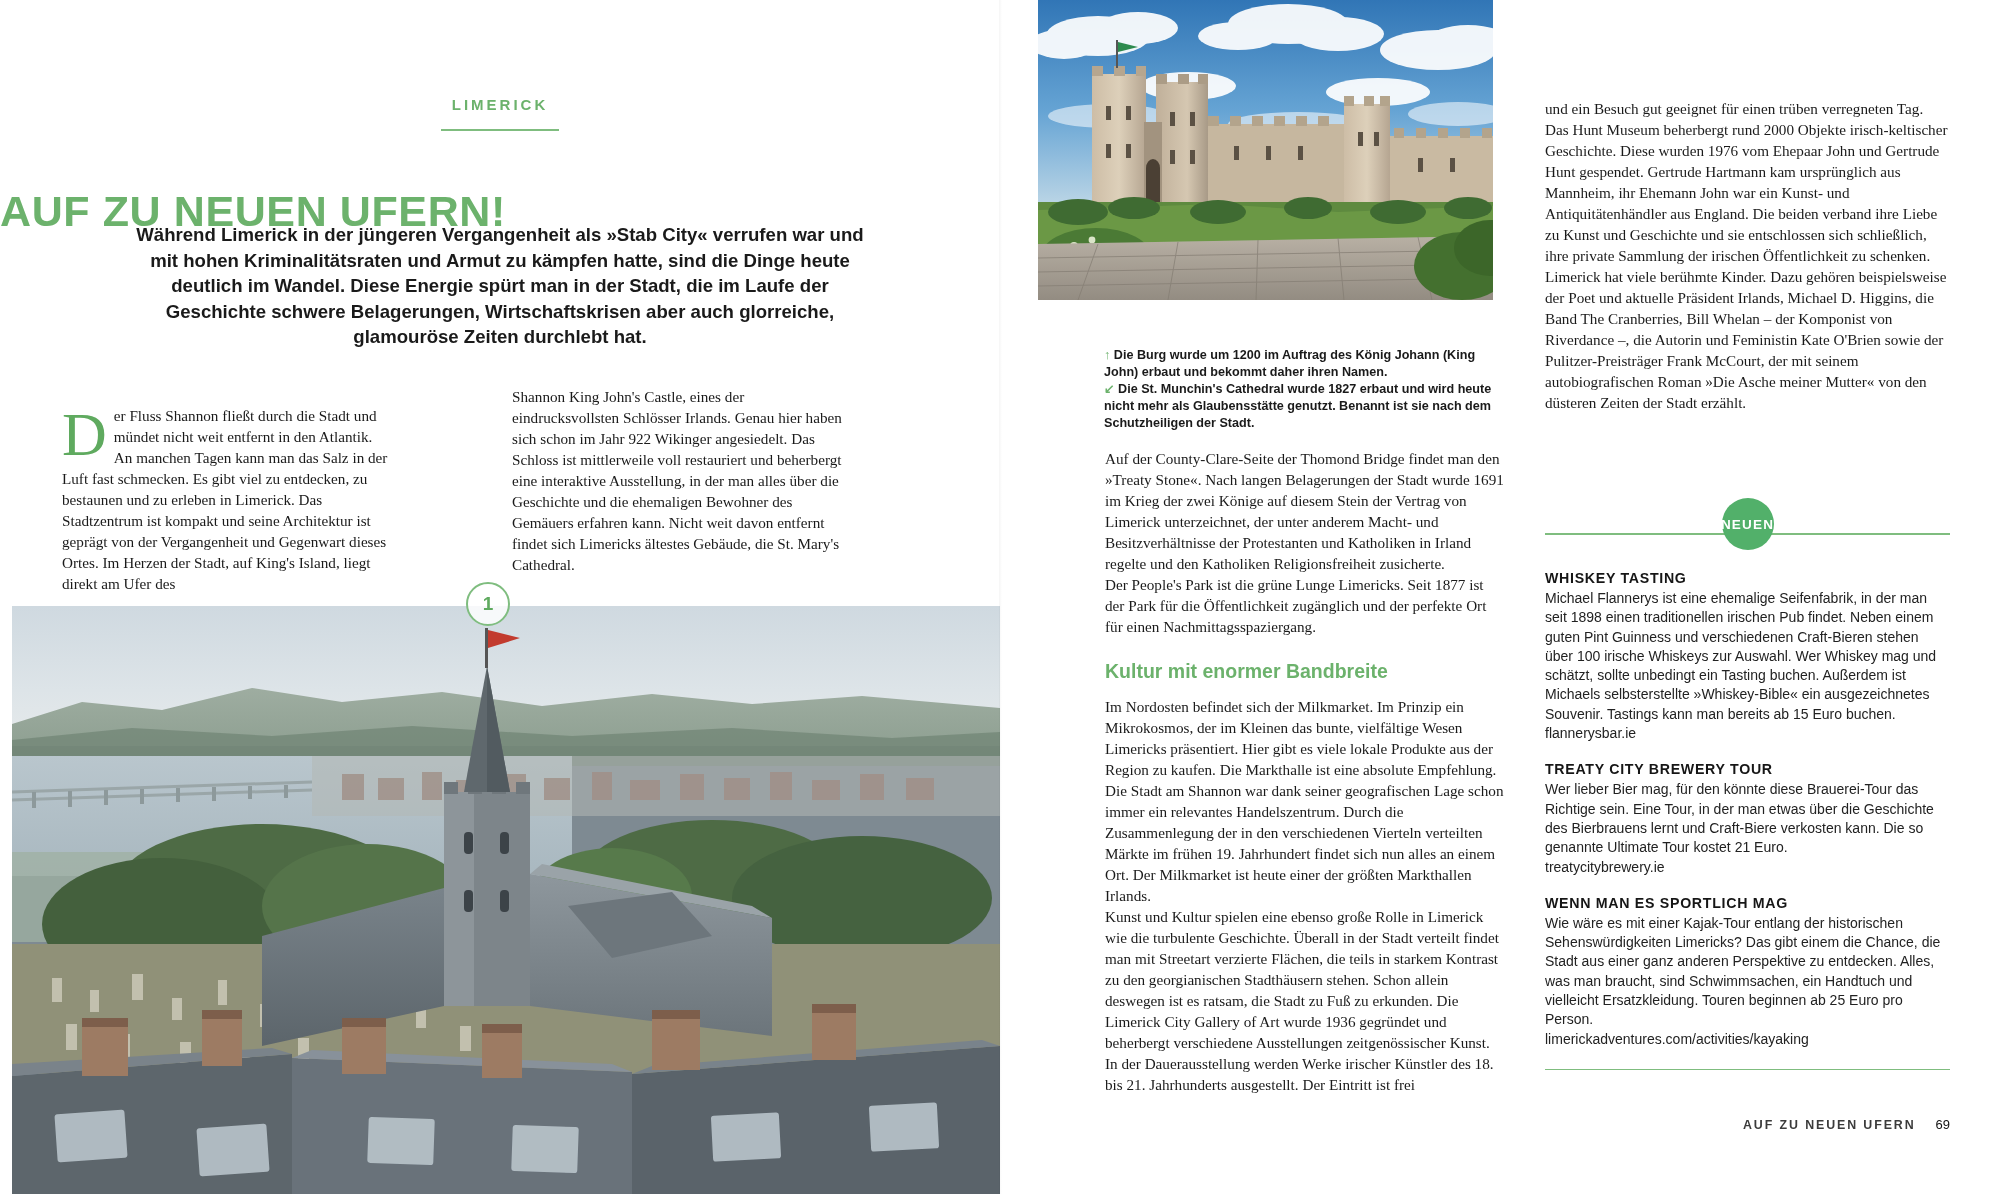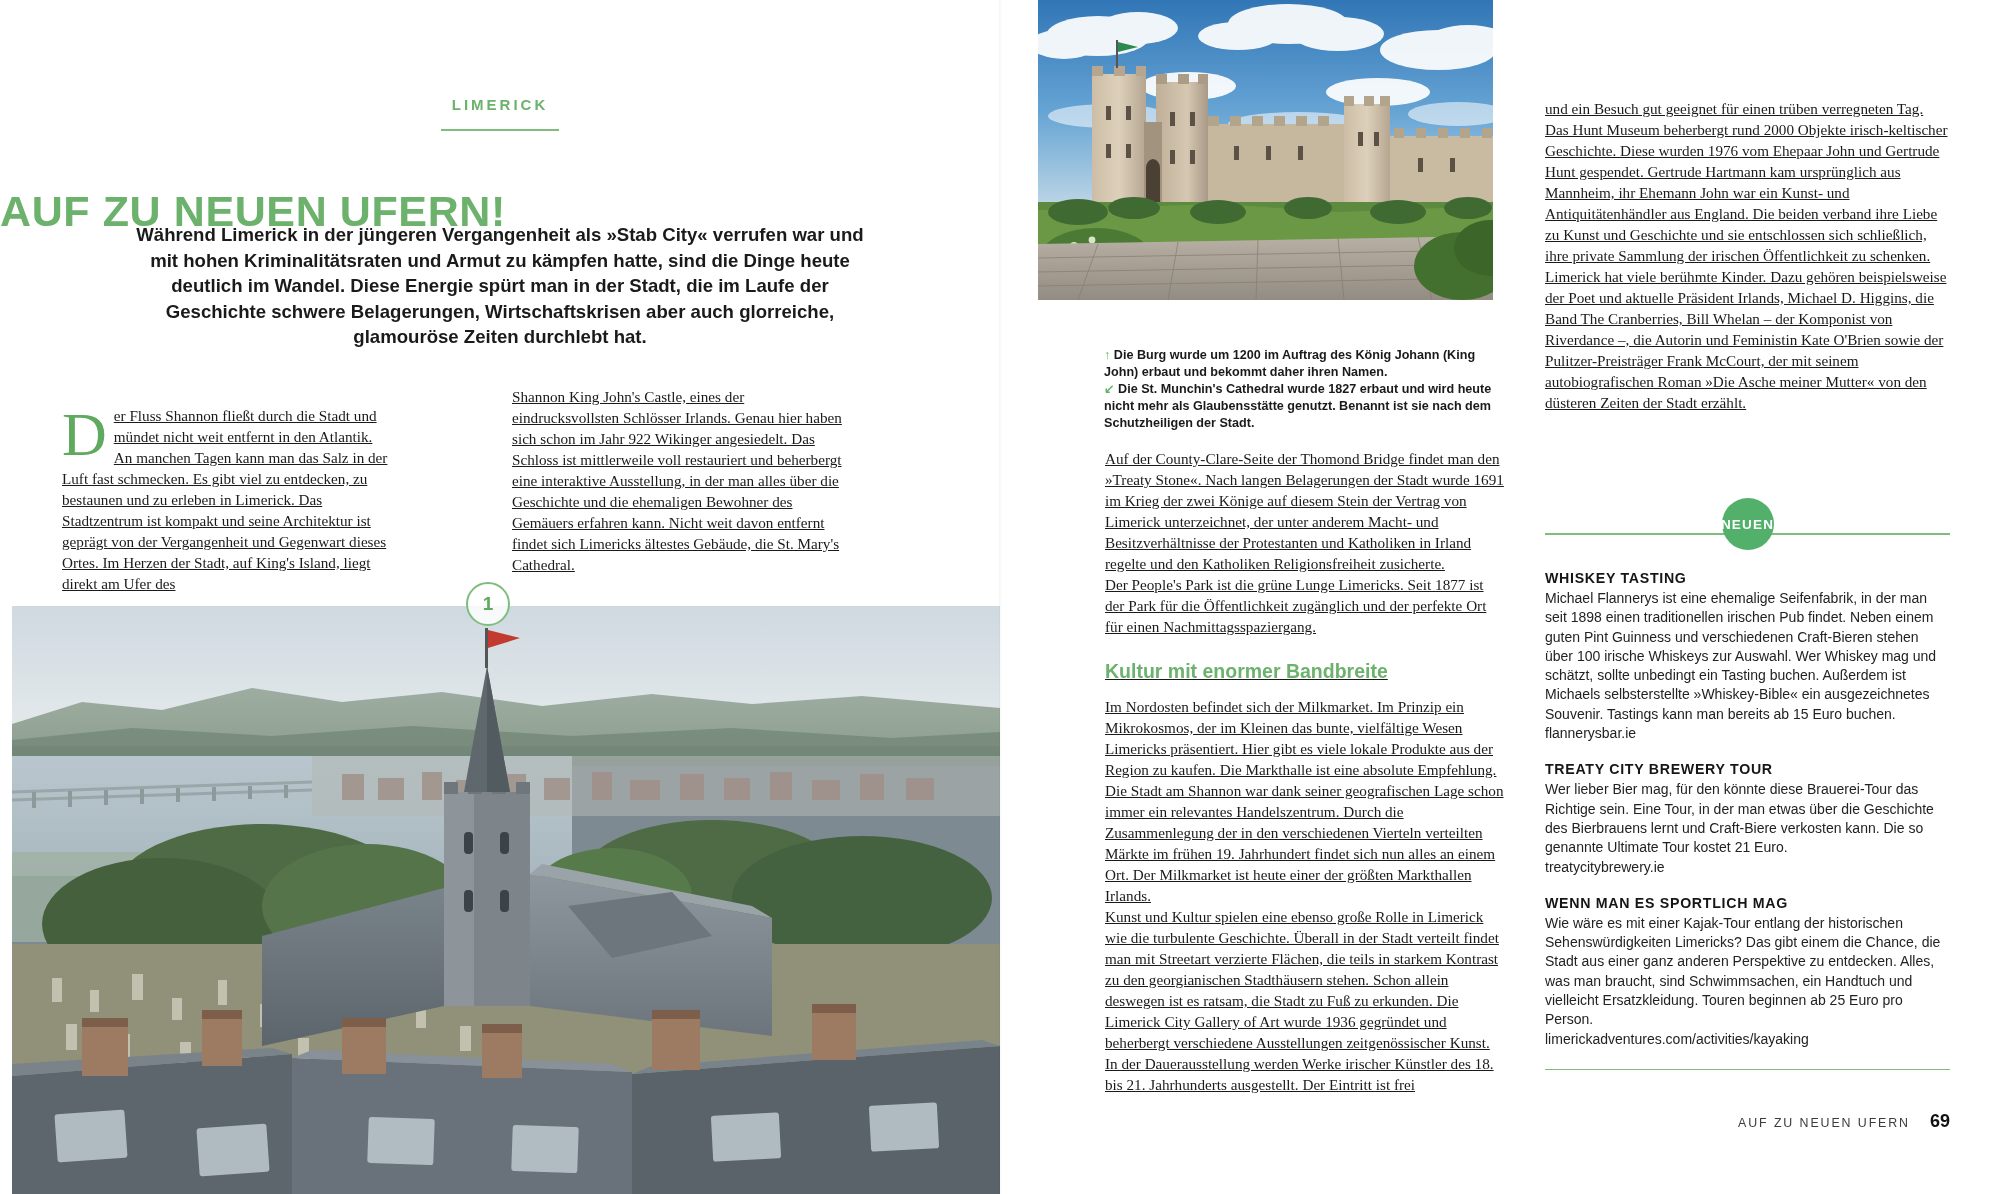--- a/index.html
+++ b/index.html
@@ -16,21 +16,20 @@
     overflow: hidden;
   }
 
   .body-col {
     font-family: "Liberation Serif", serif;
     font-size: 15.2px;
     line-height: 21.0px;
     color: #1a1a1a;
     text-align: left;
     hyphens: none;
-    text-decoration: underline;
   }
   .body-col p { margin: 0; }
 
   
   .page-left {
     position: absolute; left: 0; top: 0;
     width: 1000px; height: 1194px;
   }
 
   .kicker-wrap {
@@ -220,28 +219,28 @@
 
   .folio {
     position: absolute;
     right: 50px; bottom: 62px;
     display: flex;
     align-items: baseline;
     gap: 20px;
   }
   .folio-title {
     font-size: 12.4px;
-    font-weight: 400;
+    font-weight: 700;
     letter-spacing: 1.9px;
     color: #3b3b3b;
     text-transform: uppercase;
   }
   .folio-num {
-    font-size: 18px;
-    font-weight: 700;
+    font-size: 13px;
+    font-weight: 400;
     color: #111111;
   }
 
   
   .gutter {
     position: absolute;
     left: 999px; top: 0;
     width: 3px; height: 1194px;
     background: linear-gradient(to right, rgba(0,0,0,0.04), rgba(0,0,0,0.00));
   }

